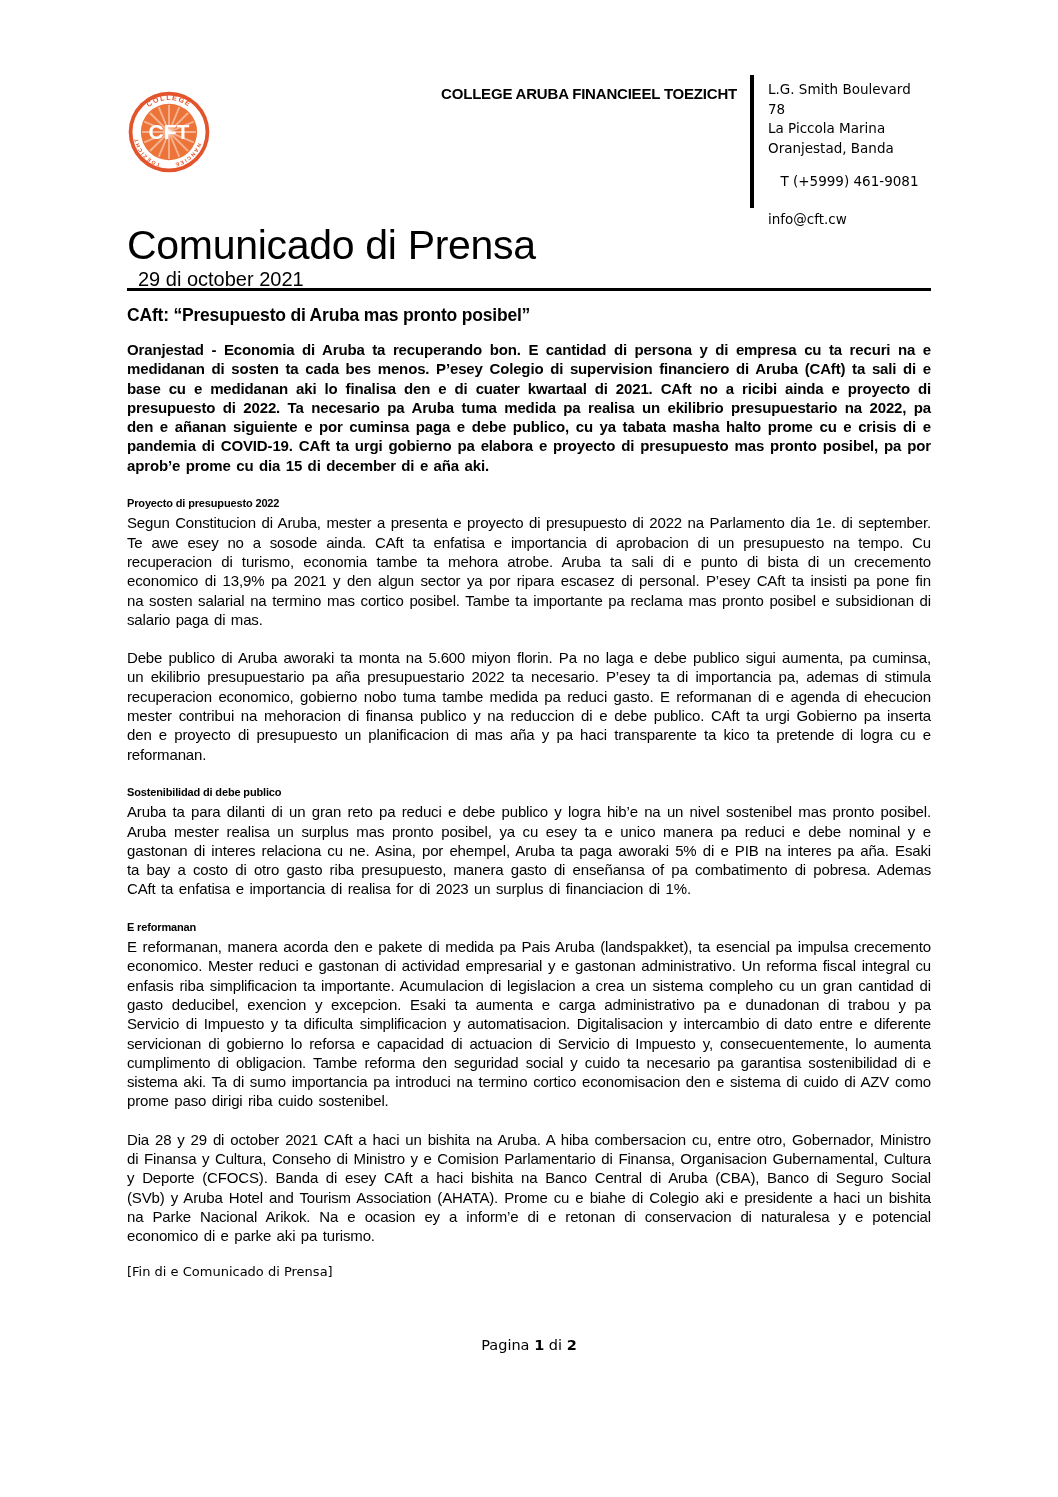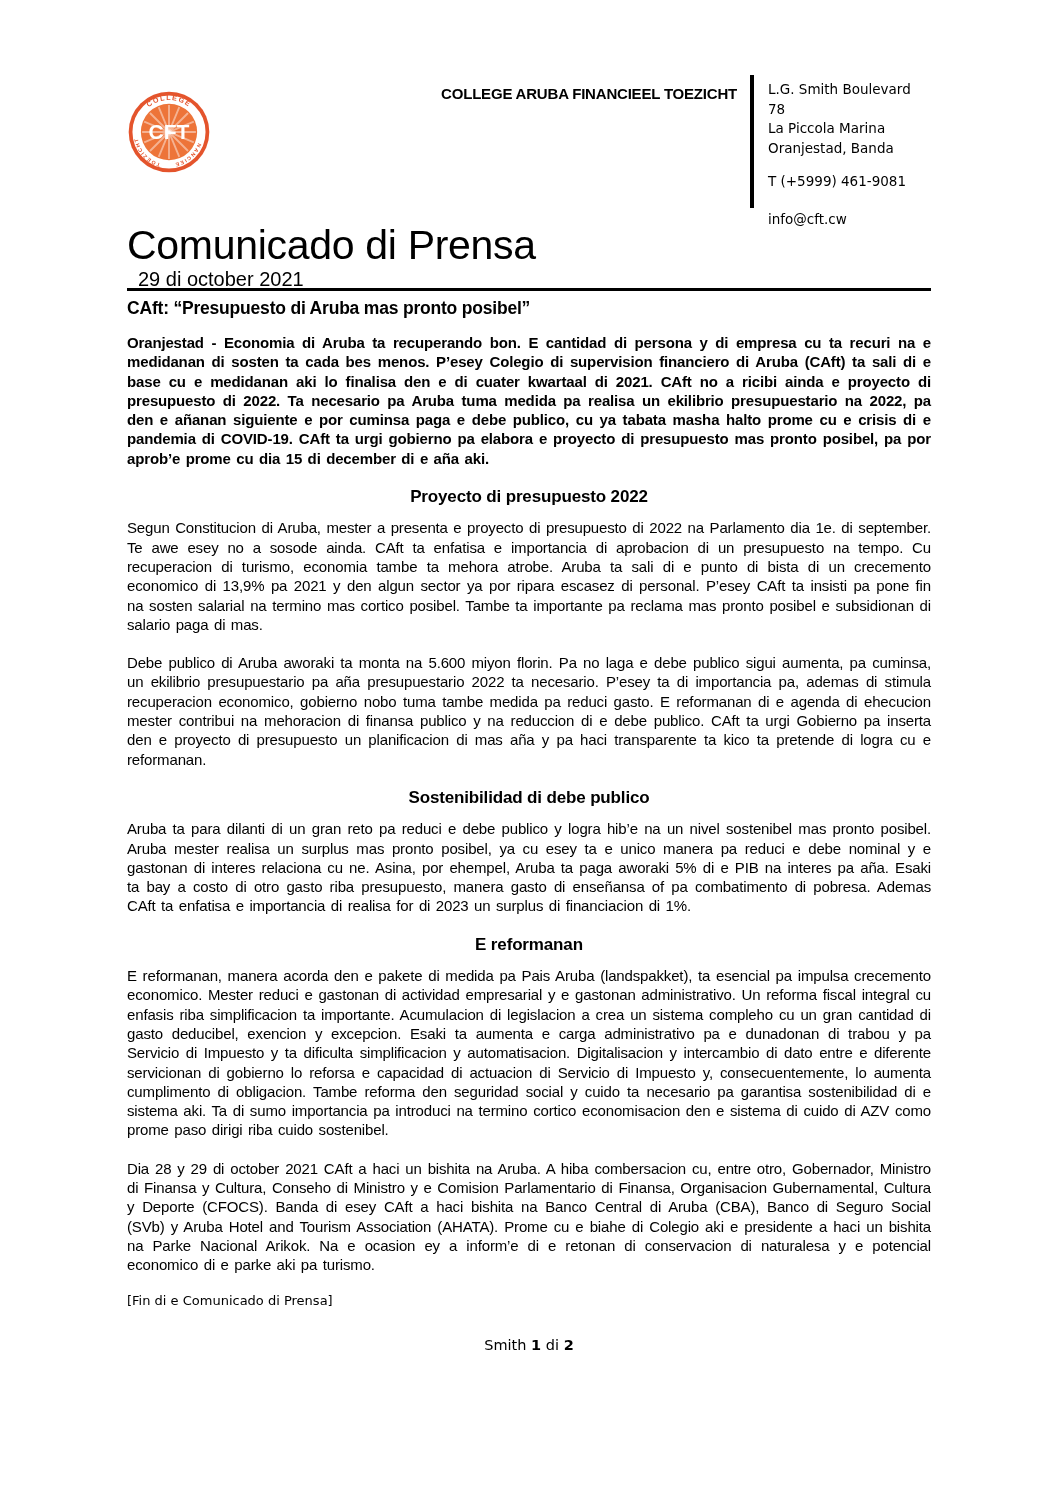--- a/index.html
+++ b/index.html
@@ -5,34 +5,34 @@
   html,body{margin:0;padding:0;background:#ffffff;}
   body{width:1058px;height:1497px;font-family:"Liberation Sans",sans-serif;color:#000;position:relative;overflow:hidden;}
   .page{position:absolute;left:0;top:0;width:1058px;height:1497px;background:#fff;}
   .content{position:absolute;left:127px;top:0;width:804px;height:1497px;}
 
   
   .logo{position:absolute;left:0;top:90px;width:84px;height:84px;}
   .org-name{position:absolute;top:85px;right:194px;font-size:15px;font-weight:bold;letter-spacing:-0.2px;white-space:nowrap;}
   .vbar{position:absolute;left:623px;top:75px;width:4px;height:133px;background:#000;}
   .contact{position:absolute;left:641px;top:80px;width:163px;font-family:"DejaVu Sans",sans-serif;font-size:13.5px;line-height:19.5px;}
-  .contact .phone{margin-top:14px;}
+  .contact .phone{margin-top:14px;text-align:center;}
   .contact .email{margin-top:18px;}
 
   
   .doc-title{position:absolute;left:0;top:222px;font-size:41px;font-weight:400;letter-spacing:-0.3px;white-space:nowrap;}
   .doc-date{position:absolute;left:11px;top:268px;font-size:20px;}
   .rule{position:absolute;left:0;top:288px;width:804px;height:3px;background:#000;}
 
   
-  .body{position:absolute;left:0;top:298px;width:804px;}
+  .body{position:absolute;left:0;top:305px;width:804px;}
   .headline{font-size:17.5px;font-weight:bold;letter-spacing:-0.2px;margin:0 0 14px 0;}
   .body p{margin:0 0 19px 0;font-size:15px;line-height:19.3px;text-align:justify;word-spacing:1.5px;letter-spacing:-0.15px;}
   .body p.lead{font-weight:bold;}
-  .body h3{margin:12px;font-size:17px;line-height:19.3px;font-weight:bold;letter-spacing:-0.15px;text-align:center;}
+  .body h3{margin:0;font-size:11px;line-height:19.3px;font-weight:bold;letter-spacing:-0.15px;}
   .italic{}
   .fin-line{font-family:"DejaVu Sans",sans-serif;font-size:13px;margin-top:4px;letter-spacing:0;}
 
   
   .footer{position:absolute;left:0;top:1337px;width:804px;text-align:center;font-family:"DejaVu Sans",sans-serif;font-size:14.5px;}
   .footer b{font-weight:bold;}
 
   
   .ring-text{font-family:"Liberation Sans",sans-serif;font-weight:bold;letter-spacing:1.6px;}
 </style>
@@ -104,16 +104,16 @@
       <p>Aruba ta para dilanti di un gran reto pa reduci e debe publico y logra hib’e na un nivel sostenibel mas pronto posibel. Aruba mester realisa un surplus mas pronto posibel, ya cu esey ta e unico manera pa reduci e debe nominal y e gastonan di interes relaciona cu ne. Asina, por ehempel, Aruba ta paga aworaki 5% di e PIB na interes pa aña. Esaki ta bay a costo di otro gasto riba presupuesto, manera gasto di enseñansa of pa combatimento di pobresa. Ademas CAft ta enfatisa e importancia di realisa for di 2023 un surplus di financiacion di 1%.</p>
 
       <h3>E reformanan</h3>
       <p><span>E reformanan, manera acorda den e pakete di medida pa Pais Aruba (</span><span class="italic">landspakket</span><span>), ta esencial pa impulsa crecemento economico. Mester reduci e gastonan di actividad empresarial y e gastonan administrativo. Un reforma fiscal integral cu enfasis riba simplificacion ta importante. Acumulacion di legislacion a crea un sistema compleho cu un gran cantidad di gasto deducibel, exencion y excepcion. Esaki ta aumenta e carga administrativo pa e dunadonan di trabou y pa Servicio di Impuesto y ta dificulta simplificacion y automatisacion. Digitalisacion y intercambio di dato entre e diferente servicionan di gobierno lo reforsa e capacidad di actuacion di Servicio di Impuesto y, consecuentemente, lo aumenta cumplimento di obligacion. Tambe reforma den seguridad social y cuido ta necesario pa garantisa sostenibilidad di e sistema aki. Ta di sumo importancia pa introduci na termino cortico economisacion den e sistema di cuido di AZV como prome paso dirigi riba cuido sostenibel.</span></p>
 
       <p>Dia 28 y 29 di october 2021 CAft a haci un bishita na Aruba. A hiba combersacion cu, entre otro, Gobernador, Ministro di Finansa y Cultura, Conseho di Ministro y e Comision Parlamentario di Finansa, Organisacion Gubernamental, Cultura y Deporte (CFOCS). Banda di esey CAft a haci bishita na Banco Central di Aruba (CBA), Banco di Seguro Social (SVb) y Aruba Hotel and Tourism Association (AHATA). Prome cu e biahe di Colegio aki e presidente a haci un bishita na Parke Nacional Arikok. Na e ocasion ey a inform’e di e retonan di conservacion di naturalesa y e potencial economico di e parke aki pa turismo.</p>
 
       <div class="fin-line">[Fin di e Comunicado di Prensa]</div>
     </div>
 
-    <div class="footer"><span>Smith </span><b>1</b><span> di </span><b>2</b></div>
+    <div class="footer"><span>Pagina </span><b>1</b><span> di </span><b>2</b></div>
 
   </div>
 </div>
 
 </body></html>

